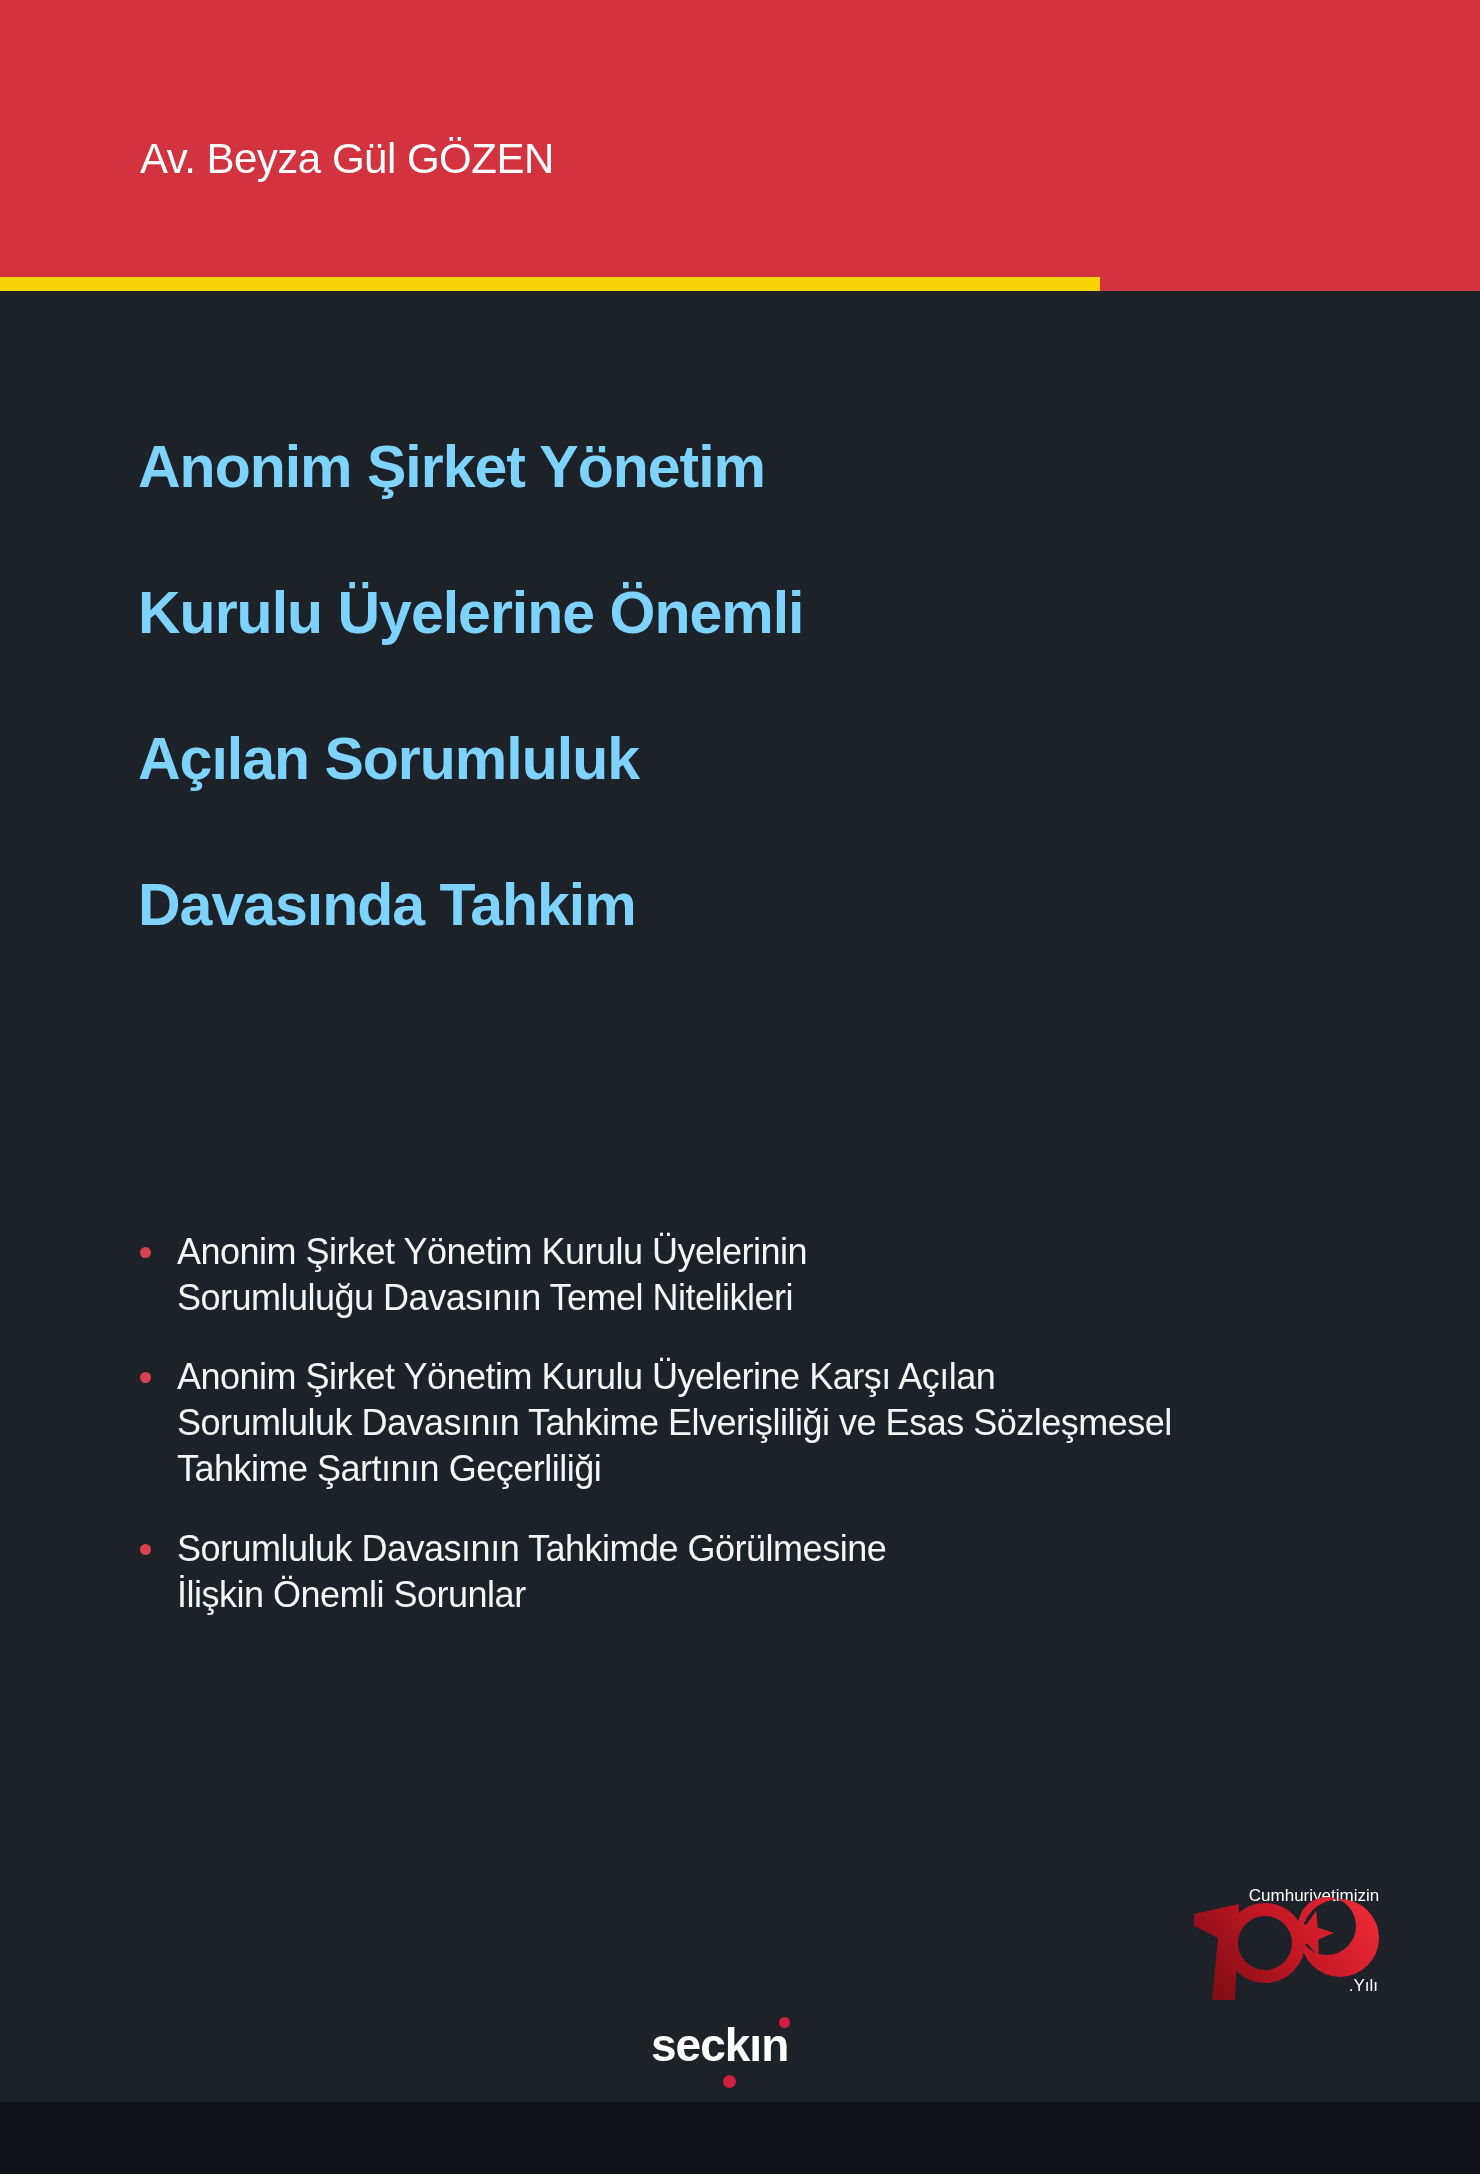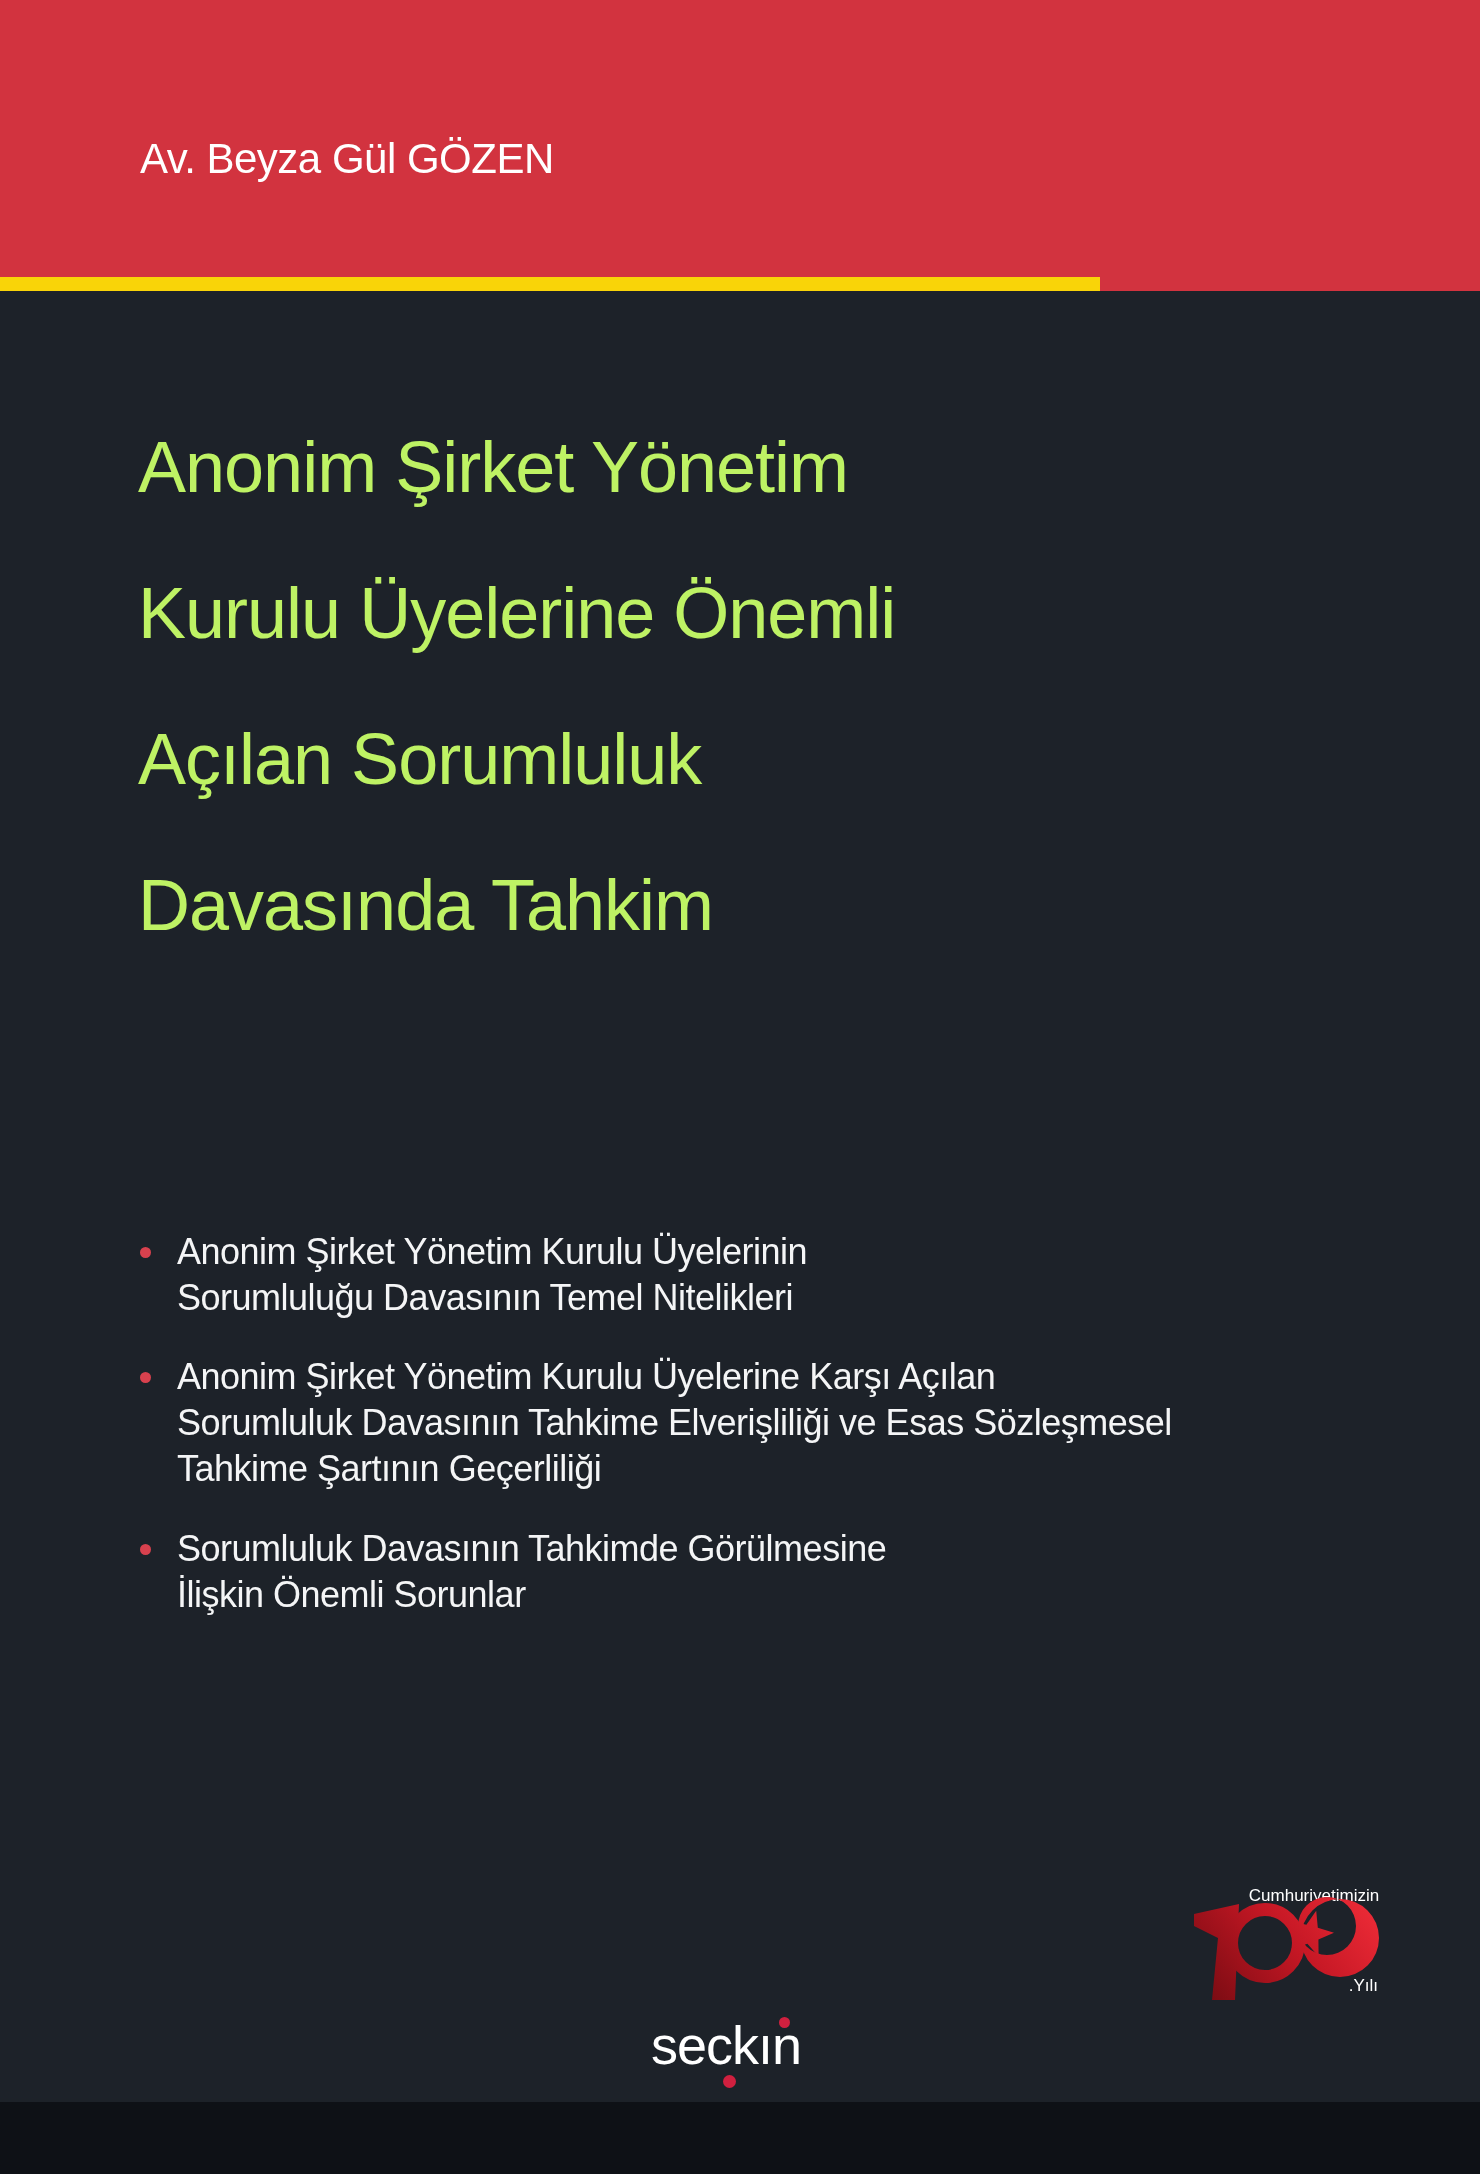--- a/index.html
+++ b/index.html
@@ -29,24 +29,24 @@
   .author {
     position: absolute; left: 140px; top: 138px;
     font-size: 42px; line-height: 42px;
     letter-spacing: -0.5px;
     color: #ffffff;
     white-space: nowrap;
   }
 
   .title {
     position: absolute; left: 138px; top: 394px;
-    font-size: 72px; line-height: 146px;
+    font-size: 59px; line-height: 146px;
     letter-spacing: -1px;
-    color: #bef264;
-    font-weight: 400;
+    color: #7dd3fc;
+    font-weight: 700;
     white-space: nowrap;
   }
 
   .bullet-text {
     position: absolute; left: 177px;
     font-size: 36px; line-height: 46px;
     letter-spacing: -0.5px;
     color: #f4f5f6;
     white-space: nowrap;
   }
@@ -64,22 +64,22 @@
   .b3-dot { left: 140px; top: 1544px; }
 
   
   .centenary { position: absolute; left: 1180px; top: 1850px; width: 220px; height: 150px; }
 
   
   .publisher {
     position: absolute; left: 651px; top: 2017px;
     width: 188px; height: 80px;
     color: #ffffff;
-    font-weight: 400;
-    font-size: 54px; line-height: 57px;
+    font-weight: 700;
+    font-size: 46px; line-height: 57px;
     letter-spacing: -1px;
     white-space: nowrap;
   }
   .publisher .red-dot {
     position: absolute;
     border-radius: 50%;
     background: #d0203f;
   }
   .dot-above-i { left: 128px; top: 0px;  width: 11px; height: 11px; }
   .dot-below-c { left: 72px;  top: 58px; width: 13px; height: 13px; }

